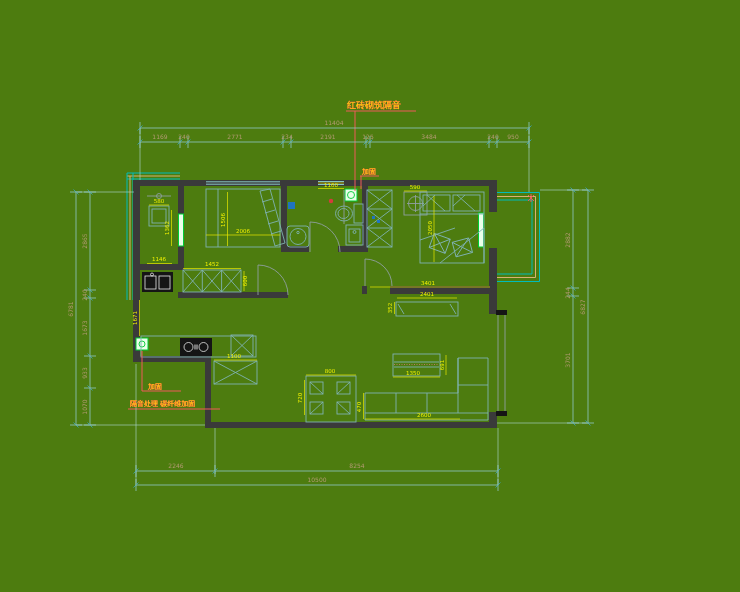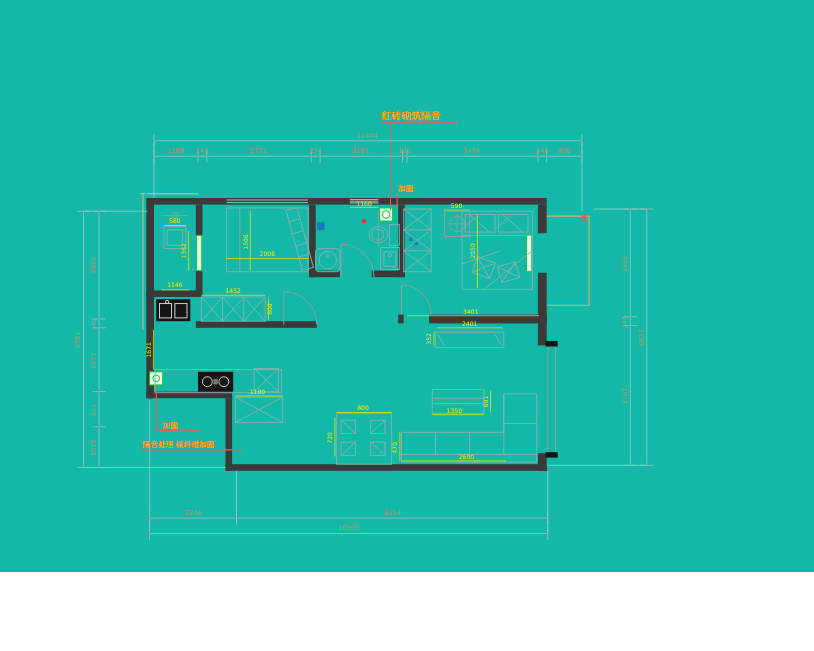--- a/index.html
+++ b/index.html
@@ -1,16 +1,16 @@
 <!DOCTYPE html>
 <html><head>
 <meta charset="utf-8">
 <style>
   html,body{margin:0;padding:0;background:#ffffff;font-family:"DejaVu Sans",sans-serif;}
-  .stage{width:740px;height:520px;position:relative;background:#14b8a6;overflow:hidden;text-align:right;}
+  .stage{width:740px;height:592px;position:relative;background:#4d7c0f;overflow:hidden;text-align:right;}
   svg{display:block}
   
   .wall{fill:#3a3a3a;stroke:none}
   
   .furn{fill:none;stroke:#7fb2b2;stroke-width:0.9}
   .furng{fill:none;stroke:#8f9f9f;stroke-width:0.9}
   .blk{fill:#151515;stroke:none}
   .blkline{fill:none;stroke:#e8e8e8;stroke-width:0.8}
   
   .dimline{stroke:#8fc6c6;stroke-width:0.8;fill:none}

